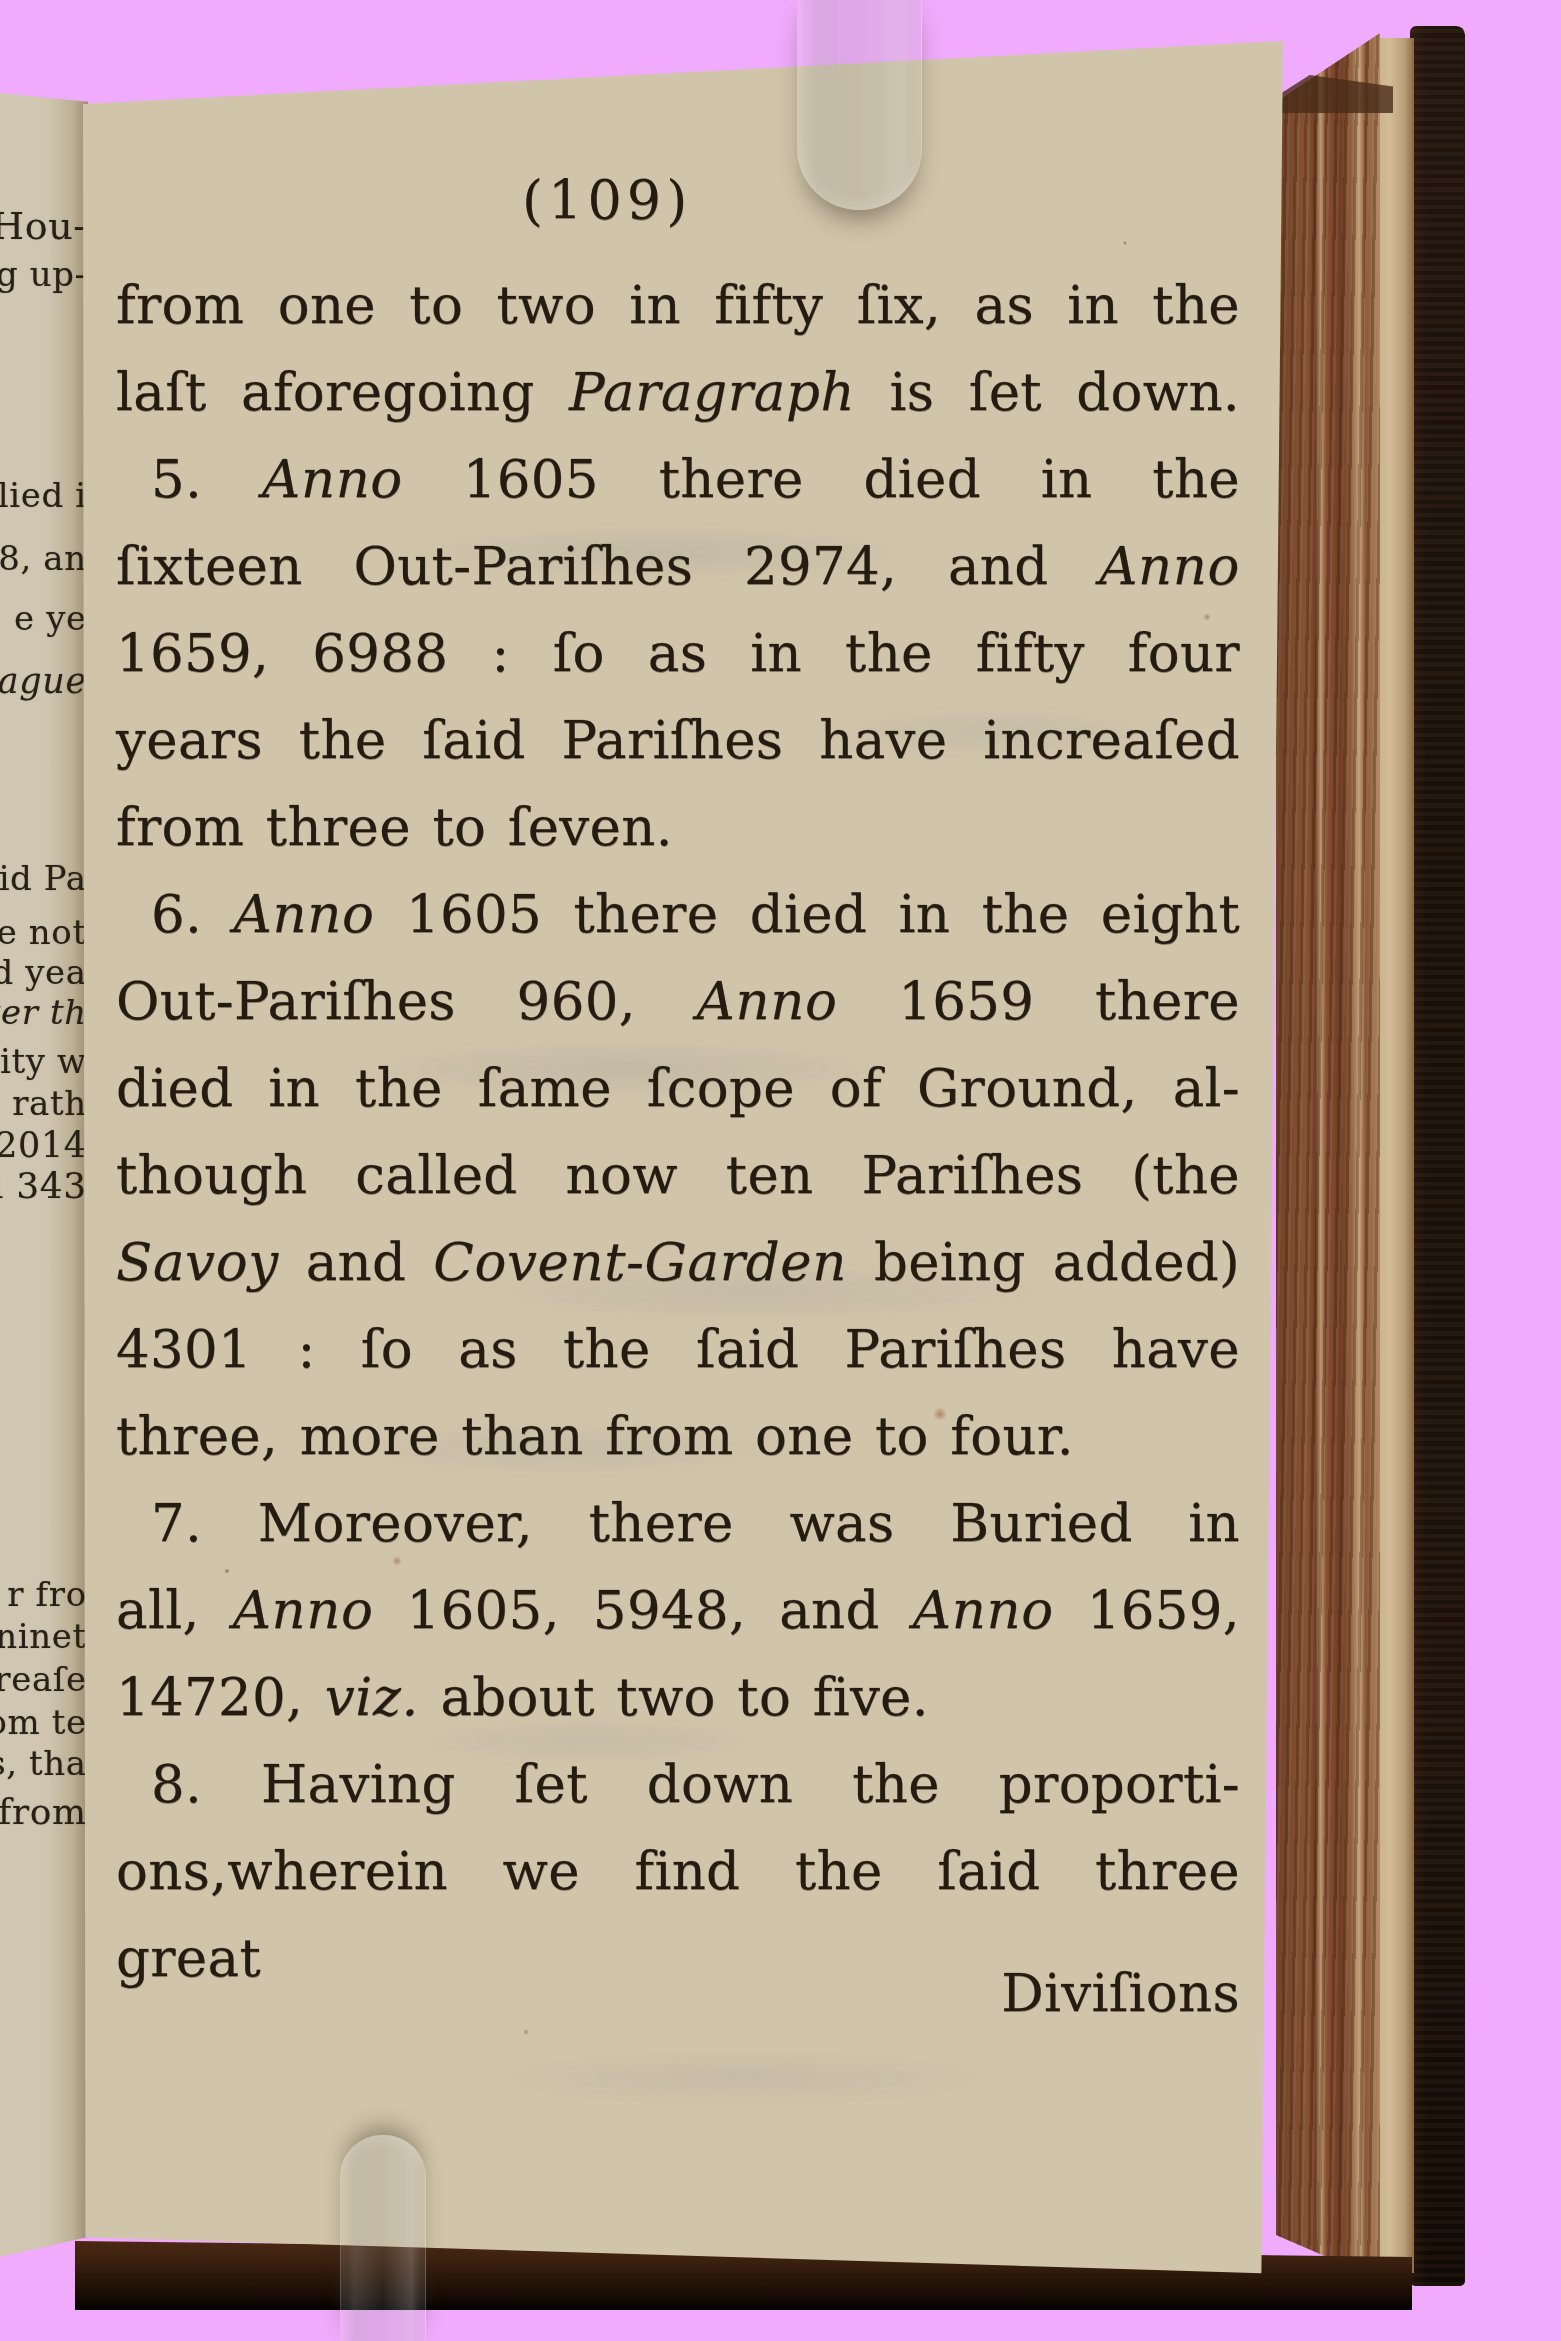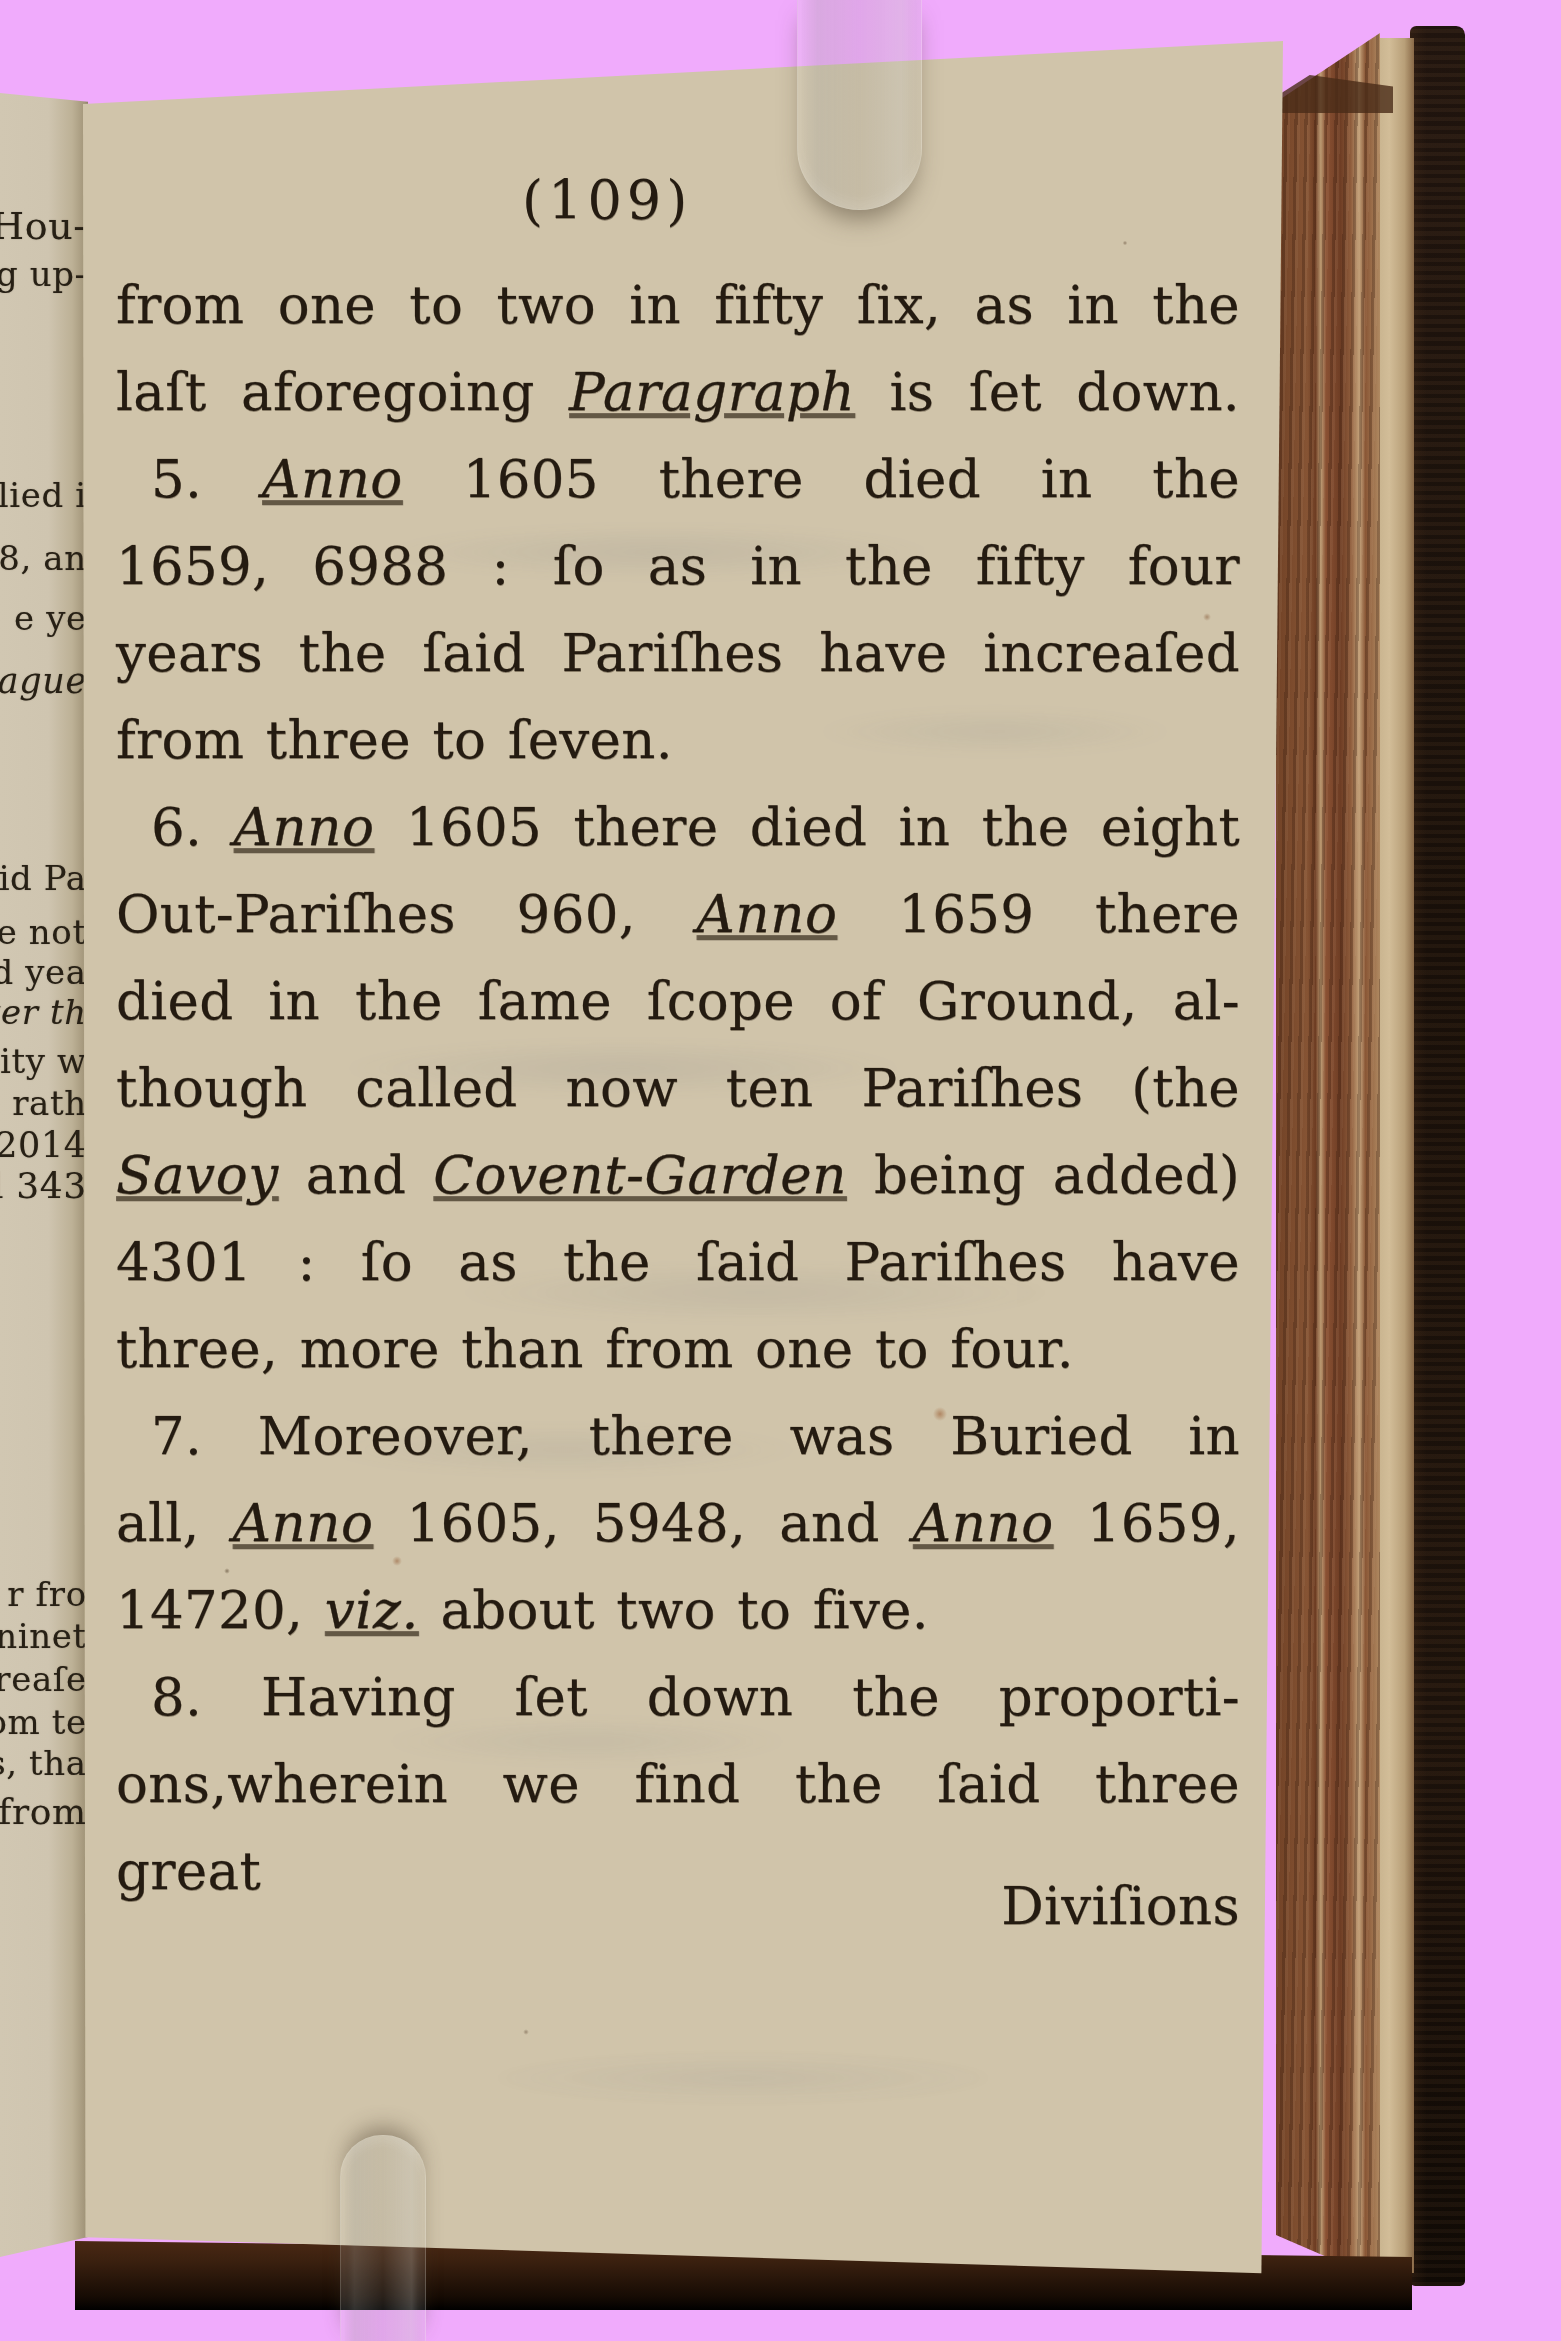--- a/index.html
+++ b/index.html
@@ -71,21 +71,21 @@
     font-size:54px;letter-spacing:5px;color:#241b11;
     text-shadow:0.3px 0.5px 0.5px rgba(40,28,15,.4);}
 
   .text-block{position:absolute;left:33px;top:225px;width:1124px;color:#241b11;
     font-size:53px;line-height:87px;letter-spacing:0.3px;word-spacing:4.4px;
     -webkit-text-stroke:0.3px rgba(38,27,13,.45);
     text-shadow:0.3px 0.5px 0.5px rgba(40,28,15,.35);}
   .line{height:87px;white-space:normal;}
   .line.jl{text-align:justify;text-align-last:justify;}
   .line.indent{padding-left:35px;}
-  .seg.it{font-style:italic;letter-spacing:0.6px;text-decoration:underline;}
+  .seg.it{font-style:italic;letter-spacing:0.6px;}
   .catchword{margin-top:35px;text-align:right;height:87px;line-height:87px;}
 
   
   .strap{position:absolute;pointer-events:none;
     background:linear-gradient(to right, rgba(210,210,205,.10), rgba(165,165,160,.30) 16%,
        rgba(145,145,140,.16) 50%, rgba(195,195,190,.32) 84%, rgba(130,130,125,.10));
     border:1.3px solid rgba(235,235,228,.25);}
   .strap-top{left:797px;top:-3.8px;width:123px;height:212px;border-radius:0 0 62px 62px;
     box-shadow:0 16.3px 24px -7.5px rgba(70,58,42,.5), inset 0 -6.3px 11.3px rgba(255,255,252,.12);}
   .strap-bottom{left:340px;top:2135px;width:84px;height:210px;border-radius:42px 42px 0 0;
@@ -127,20 +127,21 @@
 
   <div class="page">
     <div class="ghosting"></div>
     <div class="stains"></div>
     <div class="page-number">(109)</div>
     <div class="text-block">
       <div>
           <div class="line jl"><span class="seg">from one to two in fifty ſix, as in the</span></div>
           <div class="line jl"><span class="seg">laſt aforegoing </span><span class="seg it">Paragraph</span><span class="seg"> is ſet down.</span></div>
           <div class="line jl indent"><span class="seg">5. </span><span class="seg it">Anno</span><span class="seg"> 1605 there died in the</span></div>
+          <div class="line jl"><span class="seg">ſixteen Out-Pariſhes 2974, and </span><span class="seg it">Anno</span></div>
           <div class="line jl"><span class="seg">1659, 6988 : ſo as in the fifty four</span></div>
           <div class="line jl"><span class="seg">years the ſaid Pariſhes have increaſed</span></div>
           <div class="line"><span class="seg">from three to ſeven.</span></div>
           <div class="line jl indent"><span class="seg">6. </span><span class="seg it">Anno</span><span class="seg"> 1605 there died in the eight</span></div>
           <div class="line jl"><span class="seg">Out-Pariſhes 960, </span><span class="seg it">Anno</span><span class="seg"> 1659 there</span></div>
           <div class="line jl"><span class="seg">died in the ſame ſcope of Ground, al-</span></div>
           <div class="line jl"><span class="seg">though called now ten Pariſhes (the</span></div>
           <div class="line jl"><span class="seg it">Savoy</span><span class="seg"> and </span><span class="seg it">Covent-Garden</span><span class="seg"> being added)</span></div>
           <div class="line jl"><span class="seg">4301 : ſo as the ſaid Pariſhes have</span></div>
           <div class="line"><span class="seg">three, more than from one to four.</span></div>

